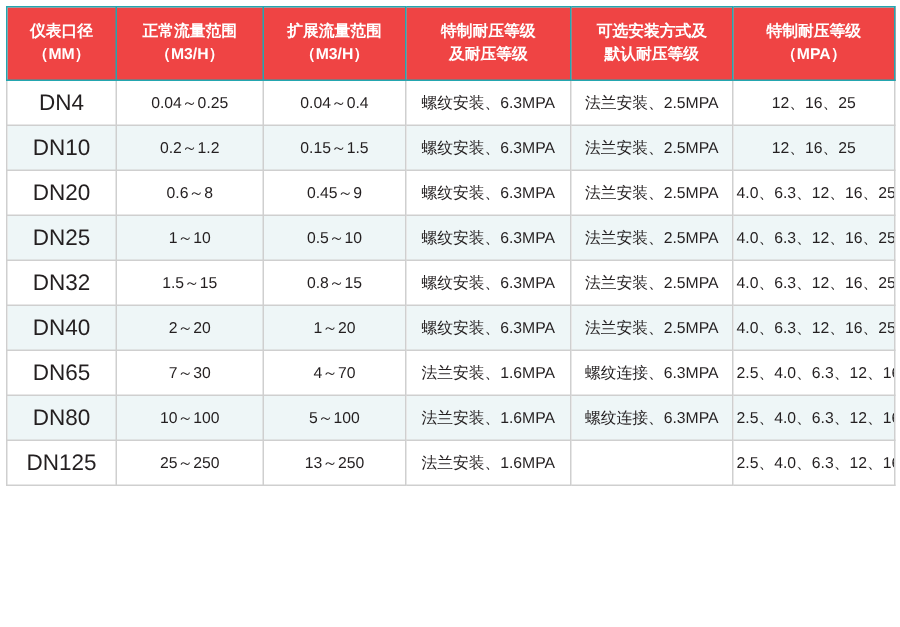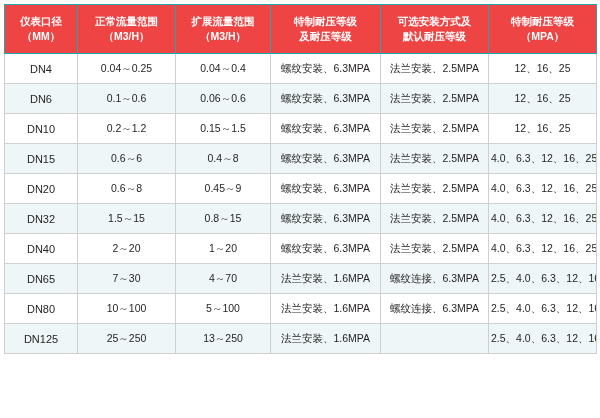--- a/index.html
+++ b/index.html
@@ -55,21 +55,21 @@
     white-space: nowrap;
     overflow: hidden;
   }
   table.spec tbody tr:nth-child(odd) td {
     background: #ffffff;
   }
   table.spec tbody tr:nth-child(even) td {
     background: #eef6f7;
   }
   table.spec tbody td.col-dn {
-    font-size: 11px;
+    font-size: 15px;
   }
   table.spec tbody td.empty {
     color: transparent;
   }
 </style>
 </head>
 <body>
 
 <div class="table-wrap">
   <table class="spec">
@@ -112,47 +112,39 @@
     <tbody id="spec-body">
         <tr>
           <td class="col-dn">DN4</td>
           <td>0.04～0.25</td>
           <td>0.04～0.4</td>
           <td>螺纹安装、6.3MPA</td>
           <td>法兰安装、2.5MPA</td>
           <td>12、16、25</td>
         </tr>
         <tr>
-          <td class="col-dn">DN6</td>
-          <td>0.1～0.6</td>
-          <td>0.06～0.6</td>
-          <td>螺纹安装、6.3MPA</td>
-          <td>法兰安装、2.5MPA</td>
-          <td>12、16、25</td>
-        </tr>
-        <tr>
           <td class="col-dn">DN10</td>
           <td>0.2～1.2</td>
           <td>0.15～1.5</td>
           <td>螺纹安装、6.3MPA</td>
           <td>法兰安装、2.5MPA</td>
           <td>12、16、25</td>
         </tr>
         <tr>
-          <td class="col-dn">DN15</td>
-          <td>0.6～6</td>
-          <td>0.4～8</td>
+          <td class="col-dn">DN20</td>
+          <td>0.6～8</td>
+          <td>0.45～9</td>
           <td>螺纹安装、6.3MPA</td>
           <td>法兰安装、2.5MPA</td>
           <td>4.0、6.3、12、16、25</td>
         </tr>
         <tr>
-          <td class="col-dn">DN20</td>
-          <td>0.6～8</td>
-          <td>0.45～9</td>
+          <td class="col-dn">DN25</td>
+          <td>1～10</td>
+          <td>0.5～10</td>
           <td>螺纹安装、6.3MPA</td>
           <td>法兰安装、2.5MPA</td>
           <td>4.0、6.3、12、16、25</td>
         </tr>
         <tr>
           <td class="col-dn">DN32</td>
           <td>1.5～15</td>
           <td>0.8～15</td>
           <td>螺纹安装、6.3MPA</td>
           <td>法兰安装、2.5MPA</td>

